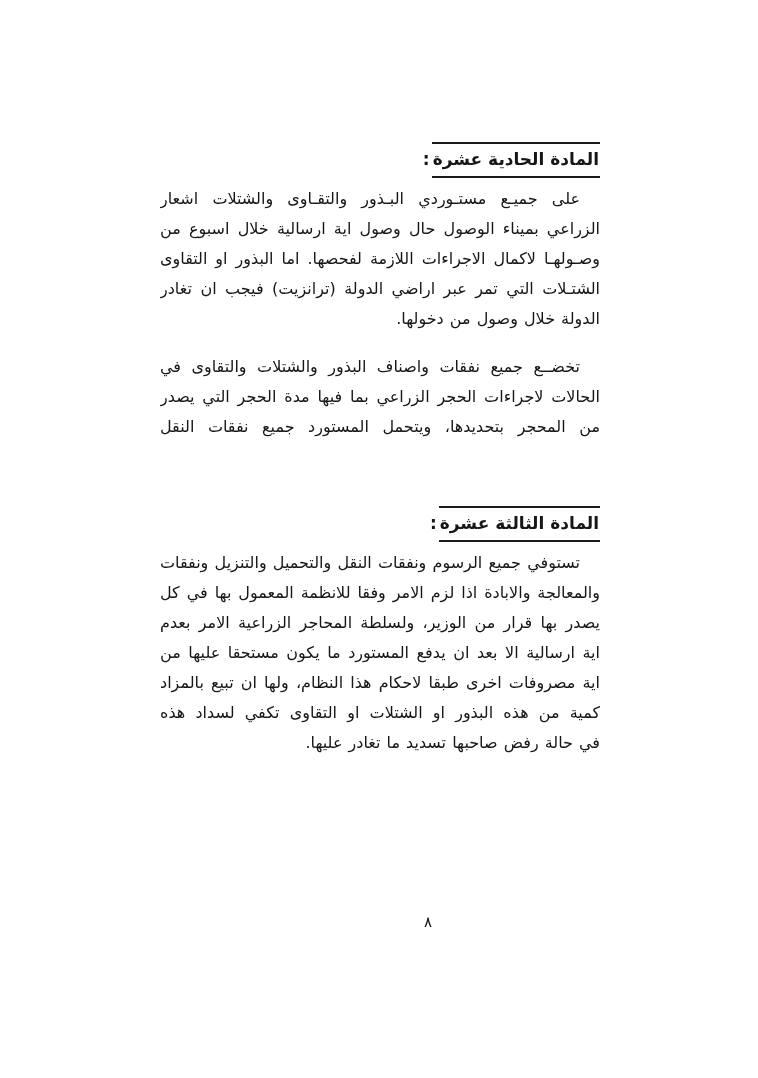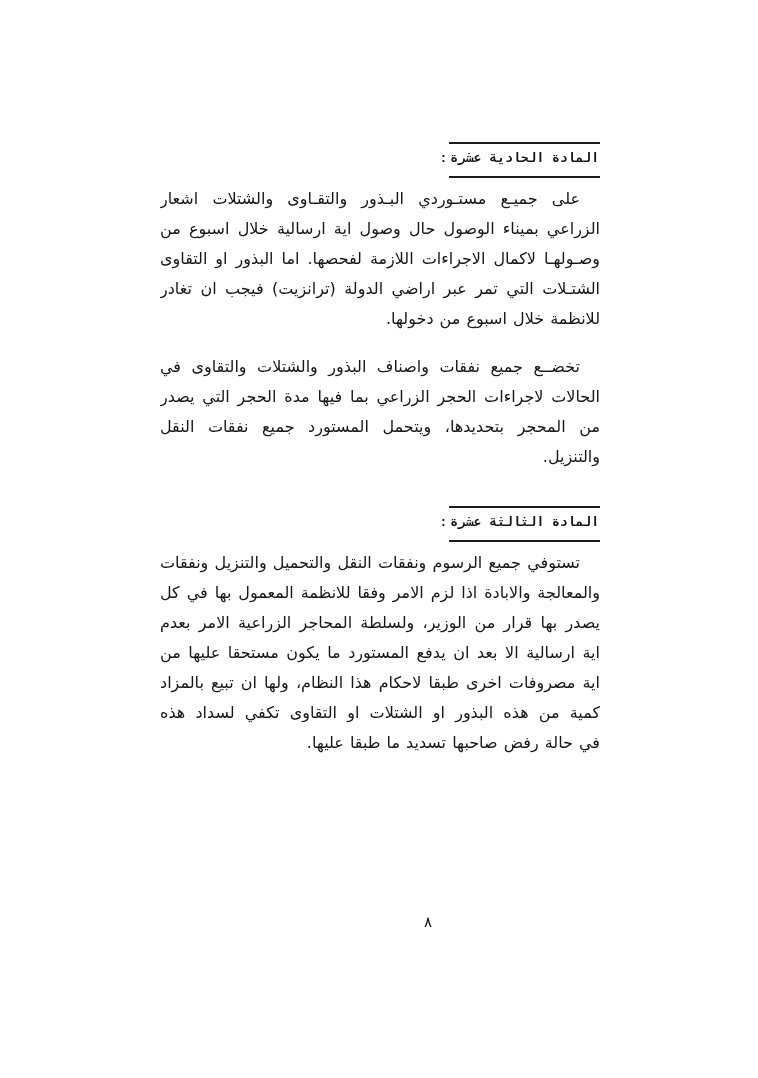--- a/index.html
+++ b/index.html
@@ -20,25 +20,24 @@
     left: 160px;
     width: 440px;
     direction: rtl;
     text-align: right;
   }
   .article-1 { top: 142px; }
   .article-2 { top: 352px; }
   .article-3 { top: 506px; }
 
   .article-heading {
-    font-size: 13px;
+    font-size: 17px;
     font-weight: bold;
     margin-bottom: 6px;
     white-space: nowrap;
-    font-family: Liberation Mono, monospace;
   }
   .heading-rule {
     display: inline-block;
     border-top: 2px solid #1c1c1c;
     border-bottom: 2px solid #1c1c1c;
     padding: 4px 1px 6px 1px;
     line-height: 22px;
   }
   .heading-colon {
     display: inline-block;
@@ -79,43 +78,42 @@
 
   <section class="article article-1">
     <div class="article-heading">
       <span class="heading-rule">المادة الحادية عشرة</span><span class="heading-colon"> :</span>
     </div>
     <div class="article-body">
       <div class="line first">على جميـع مستـوردي البـذور والتقـاوى والشتلات اشعار المحجر</div>
       <div class="line">الزراعي بميناء الوصول حال وصول اية ارسالية خلال اسبوع من تاريخ</div>
       <div class="line">وصـولهـا لاكمال الاجراءات اللازمة لفحصها. اما البذور او التقاوى او</div>
       <div class="line">الشتـلات التي تمر عبر اراضي الدولة (ترانزيت) فيجب ان تغادر اراضي</div>
-      <div class="line last">للانظمة خلال اسبوع من دخولها.</div>
+      <div class="line last">الدولة خلال وصول من دخولها.</div>
     </div>
   </section>
 
   <section class="article article-2">
     <div class="article-body">
       <div class="line first">تخضــع جميع نفقات واصناف البذور والشتلات والتقاوى في جميع</div>
       <div class="line">الحالات لاجراءات الحجر الزراعي بما فيها مدة الحجر التي يصدر بها قرار</div>
       <div class="line">من المحجر بتحديدها، ويتحمل المستورد جميع نفقات النقل والتحميل</div>
-      <div class="line last">والتنزيل.</div>
     </div>
   </section>
 
   <section class="article article-3">
     <div class="article-heading">
       <span class="heading-rule">المادة الثالثة عشرة</span><span class="heading-colon"> :</span>
     </div>
     <div class="article-body">
       <div class="line first">تستوفي جميع الرسوم ونفقات النقل والتحميل والتنزيل ونفقات التطهير</div>
       <div class="line">والمعالجة والابادة اذا لزم الامر وفقا للانظمة المعمول بها في كل دولة والتي</div>
       <div class="line">يصدر بها قرار من الوزير، ولسلطة المحاجر الزراعية الامر بعدم الافراج عن</div>
       <div class="line">اية ارسالية الا بعد ان يدفع المستورد ما يكون مستحقا عليها من رسوم او</div>
       <div class="line">اية مصروفات اخرى طبقا لاحكام هذا النظام، ولها ان تبيع بالمزاد العلني</div>
       <div class="line">كمية من هذه البذور او الشتلات او التقاوى تكفي لسداد هذه المستحقات</div>
-      <div class="line last">في حالة رفض صاحبها تسديد ما طبقا عليها.</div>
+      <div class="line last">في حالة رفض صاحبها تسديد ما تغادر عليها.</div>
     </div>
   </section>
 
   <div class="page-number">٨</div>
 
 </div>
 
 </body></html>

